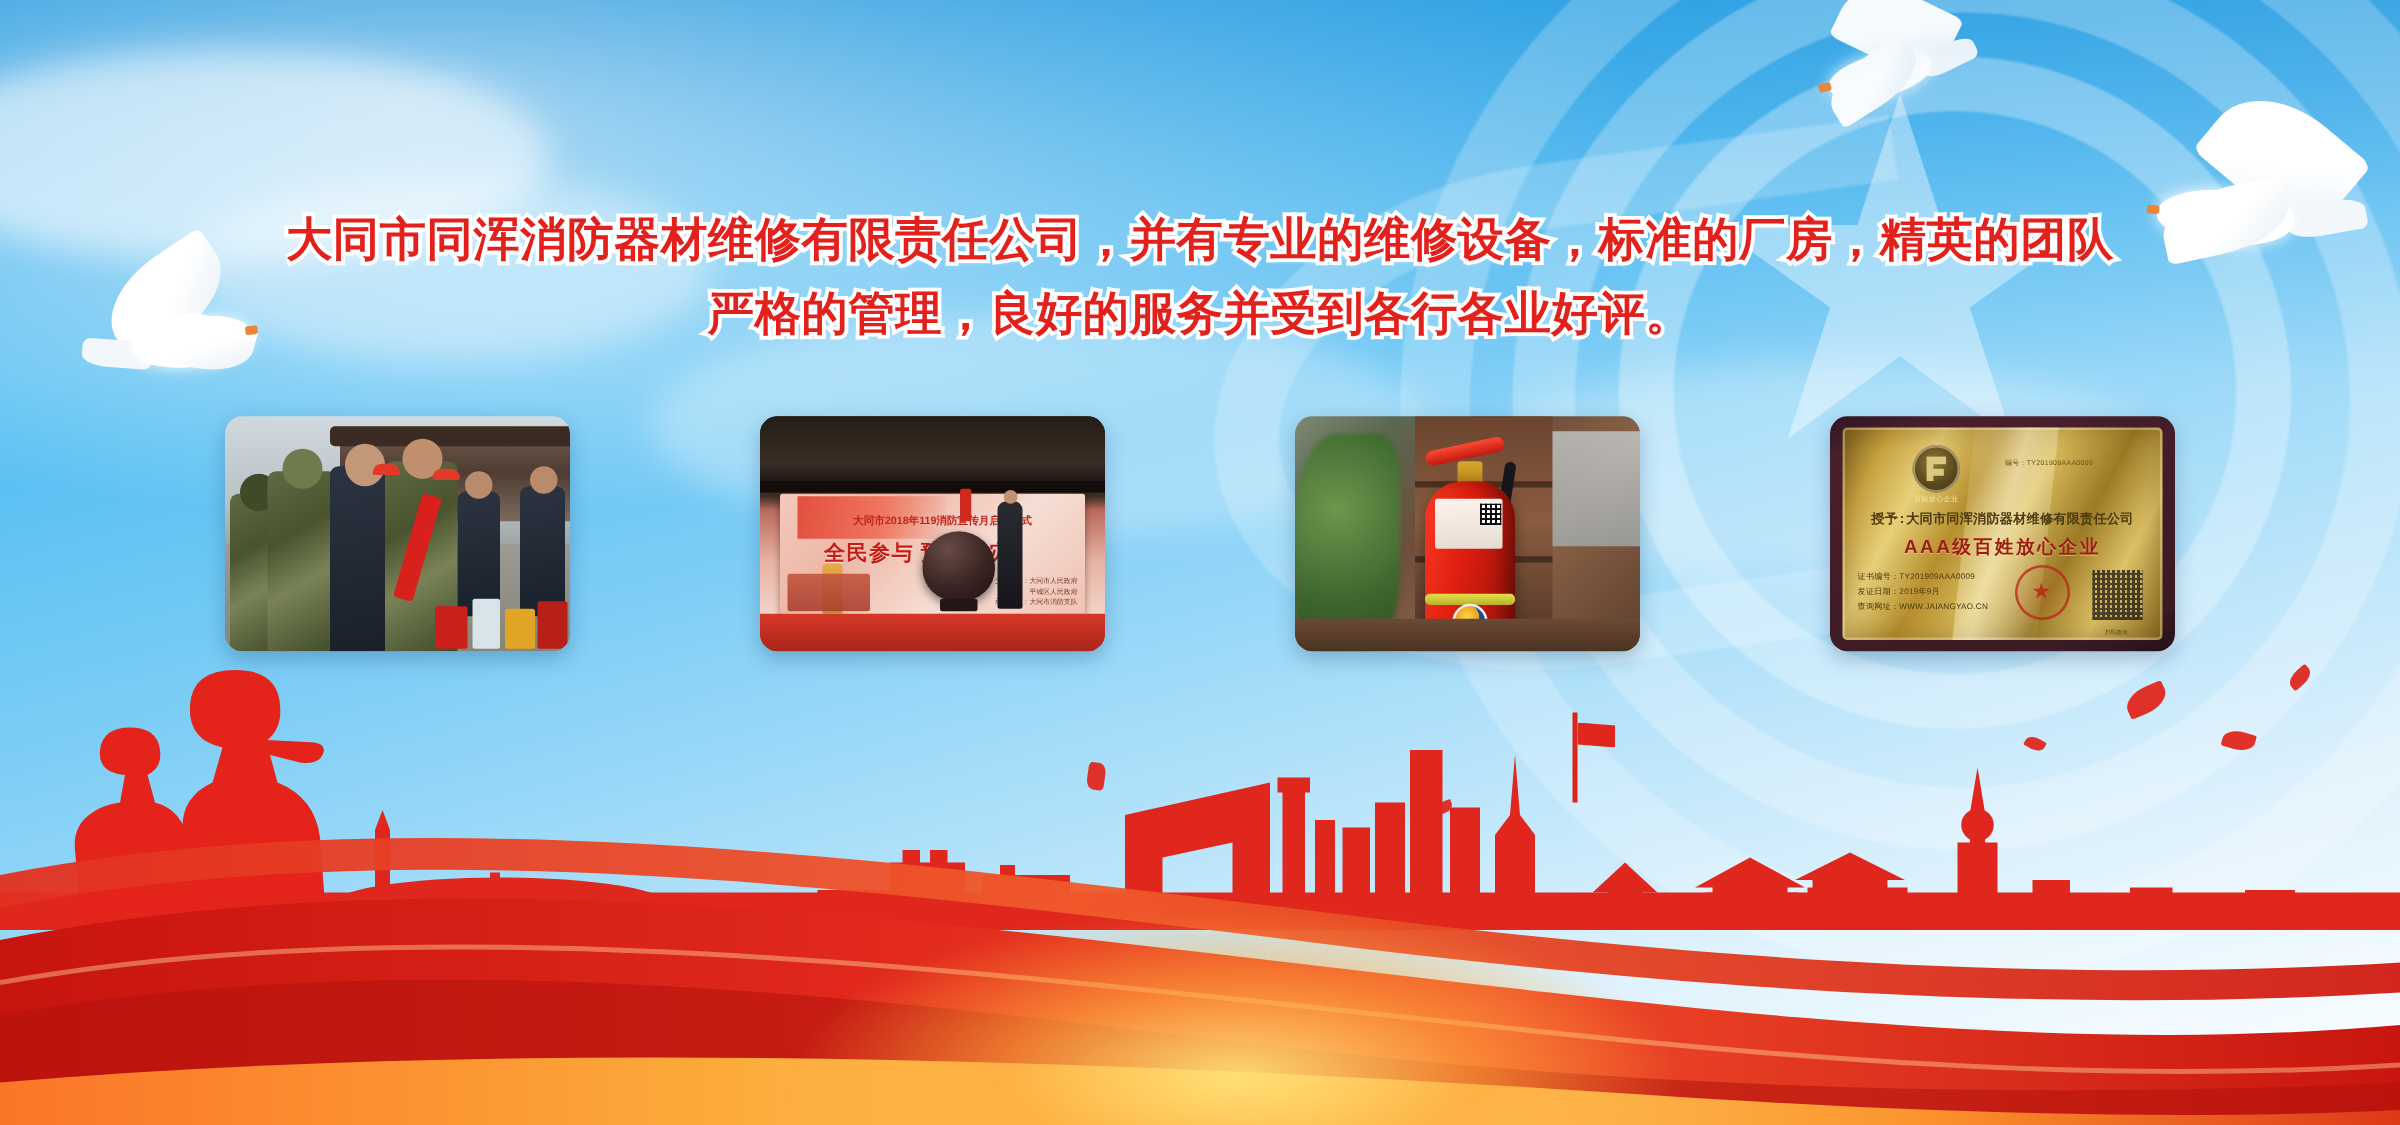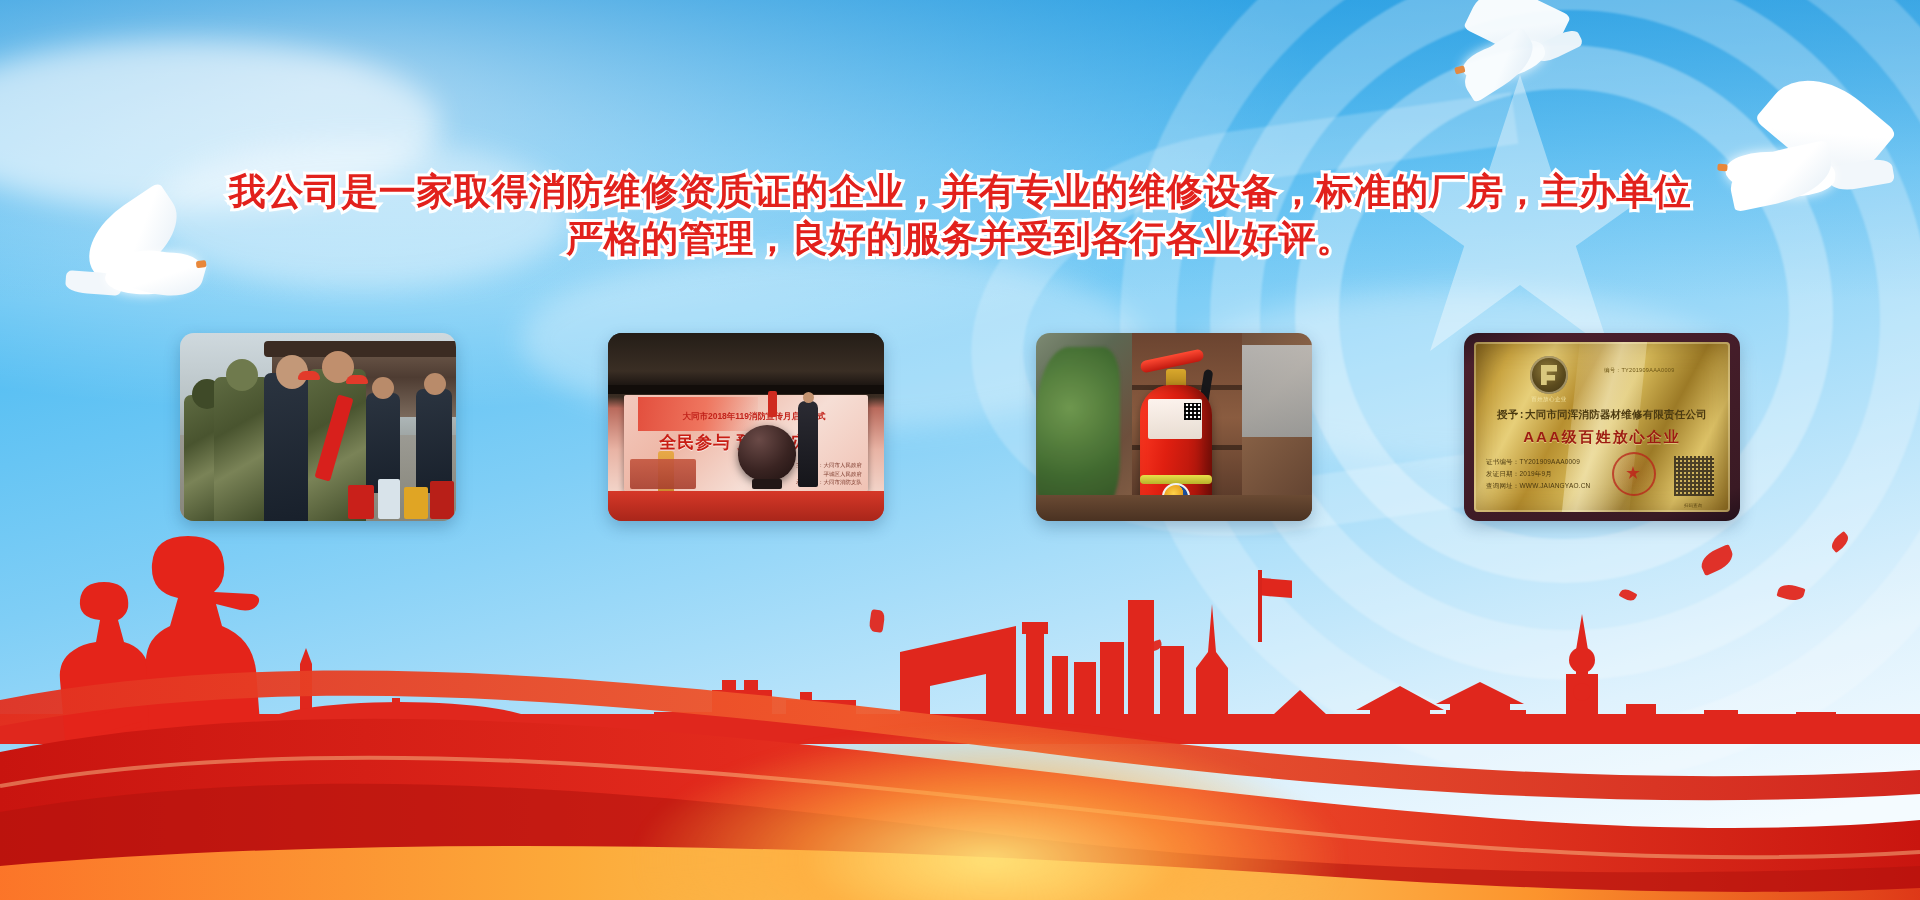--- a/index.html
+++ b/index.html
@@ -84,21 +84,21 @@
   .headline{
     position:absolute;left:0;top:168px;width:1920px;
     text-align:center;line-height:1.28;
     font-size:37px;font-weight:bold;letter-spacing:.5px;
     color:#e2211c;
     -webkit-text-stroke:6px #ffffff;
     paint-order:stroke fill;
     text-shadow:0 2px 3px rgba(255,255,255,.85);
   }
   .headline .ln{display:block;white-space:nowrap;}
-  .headline .ln + .ln{}
+  .headline .ln + .ln{margin-top:12px;}
 
   
   .photos{
     position:absolute;left:180px;top:333px;width:1560px;height:190px;
     display:flex;justify-content:space-between;align-items:flex-start;
   }
   .card{
     position:relative;width:276px;height:188px;border-radius:14px;overflow:hidden;
     background:#cfd7dd;
     box-shadow:0 6px 16px rgba(20,60,100,.28);
@@ -297,21 +297,21 @@
   </div>
   <div class="dove" id="doveB">
     <div class="wing w1"></div>
     <div class="tail"></div>
     <div class="body"></div>
     <div class="wing w2"></div>
     <div class="beak"></div>
   </div>
 
   <div class="headline">
-    <span class="ln">我公司是一家取得消防维修资质证的企业，并有专业的维修设备，标准的厂房，主办单位</span>
+    <span class="ln">大同市同浑消防器材维修有限责任公司，并有专业的维修设备，标准的厂房，精英的团队</span>
     <span class="ln">严格的管理，良好的服务并受到各行各业好评。</span>
   </div>
 
   <div class="photos">
 
     <div class="card p1">
       <div class="temple"></div>
       <div class="ground"></div>
       <div class="sld camo s1"></div>
       <div class="head" style="left:12px;top:46px;width:30px;height:30px;background:#3f4a28;"></div>

